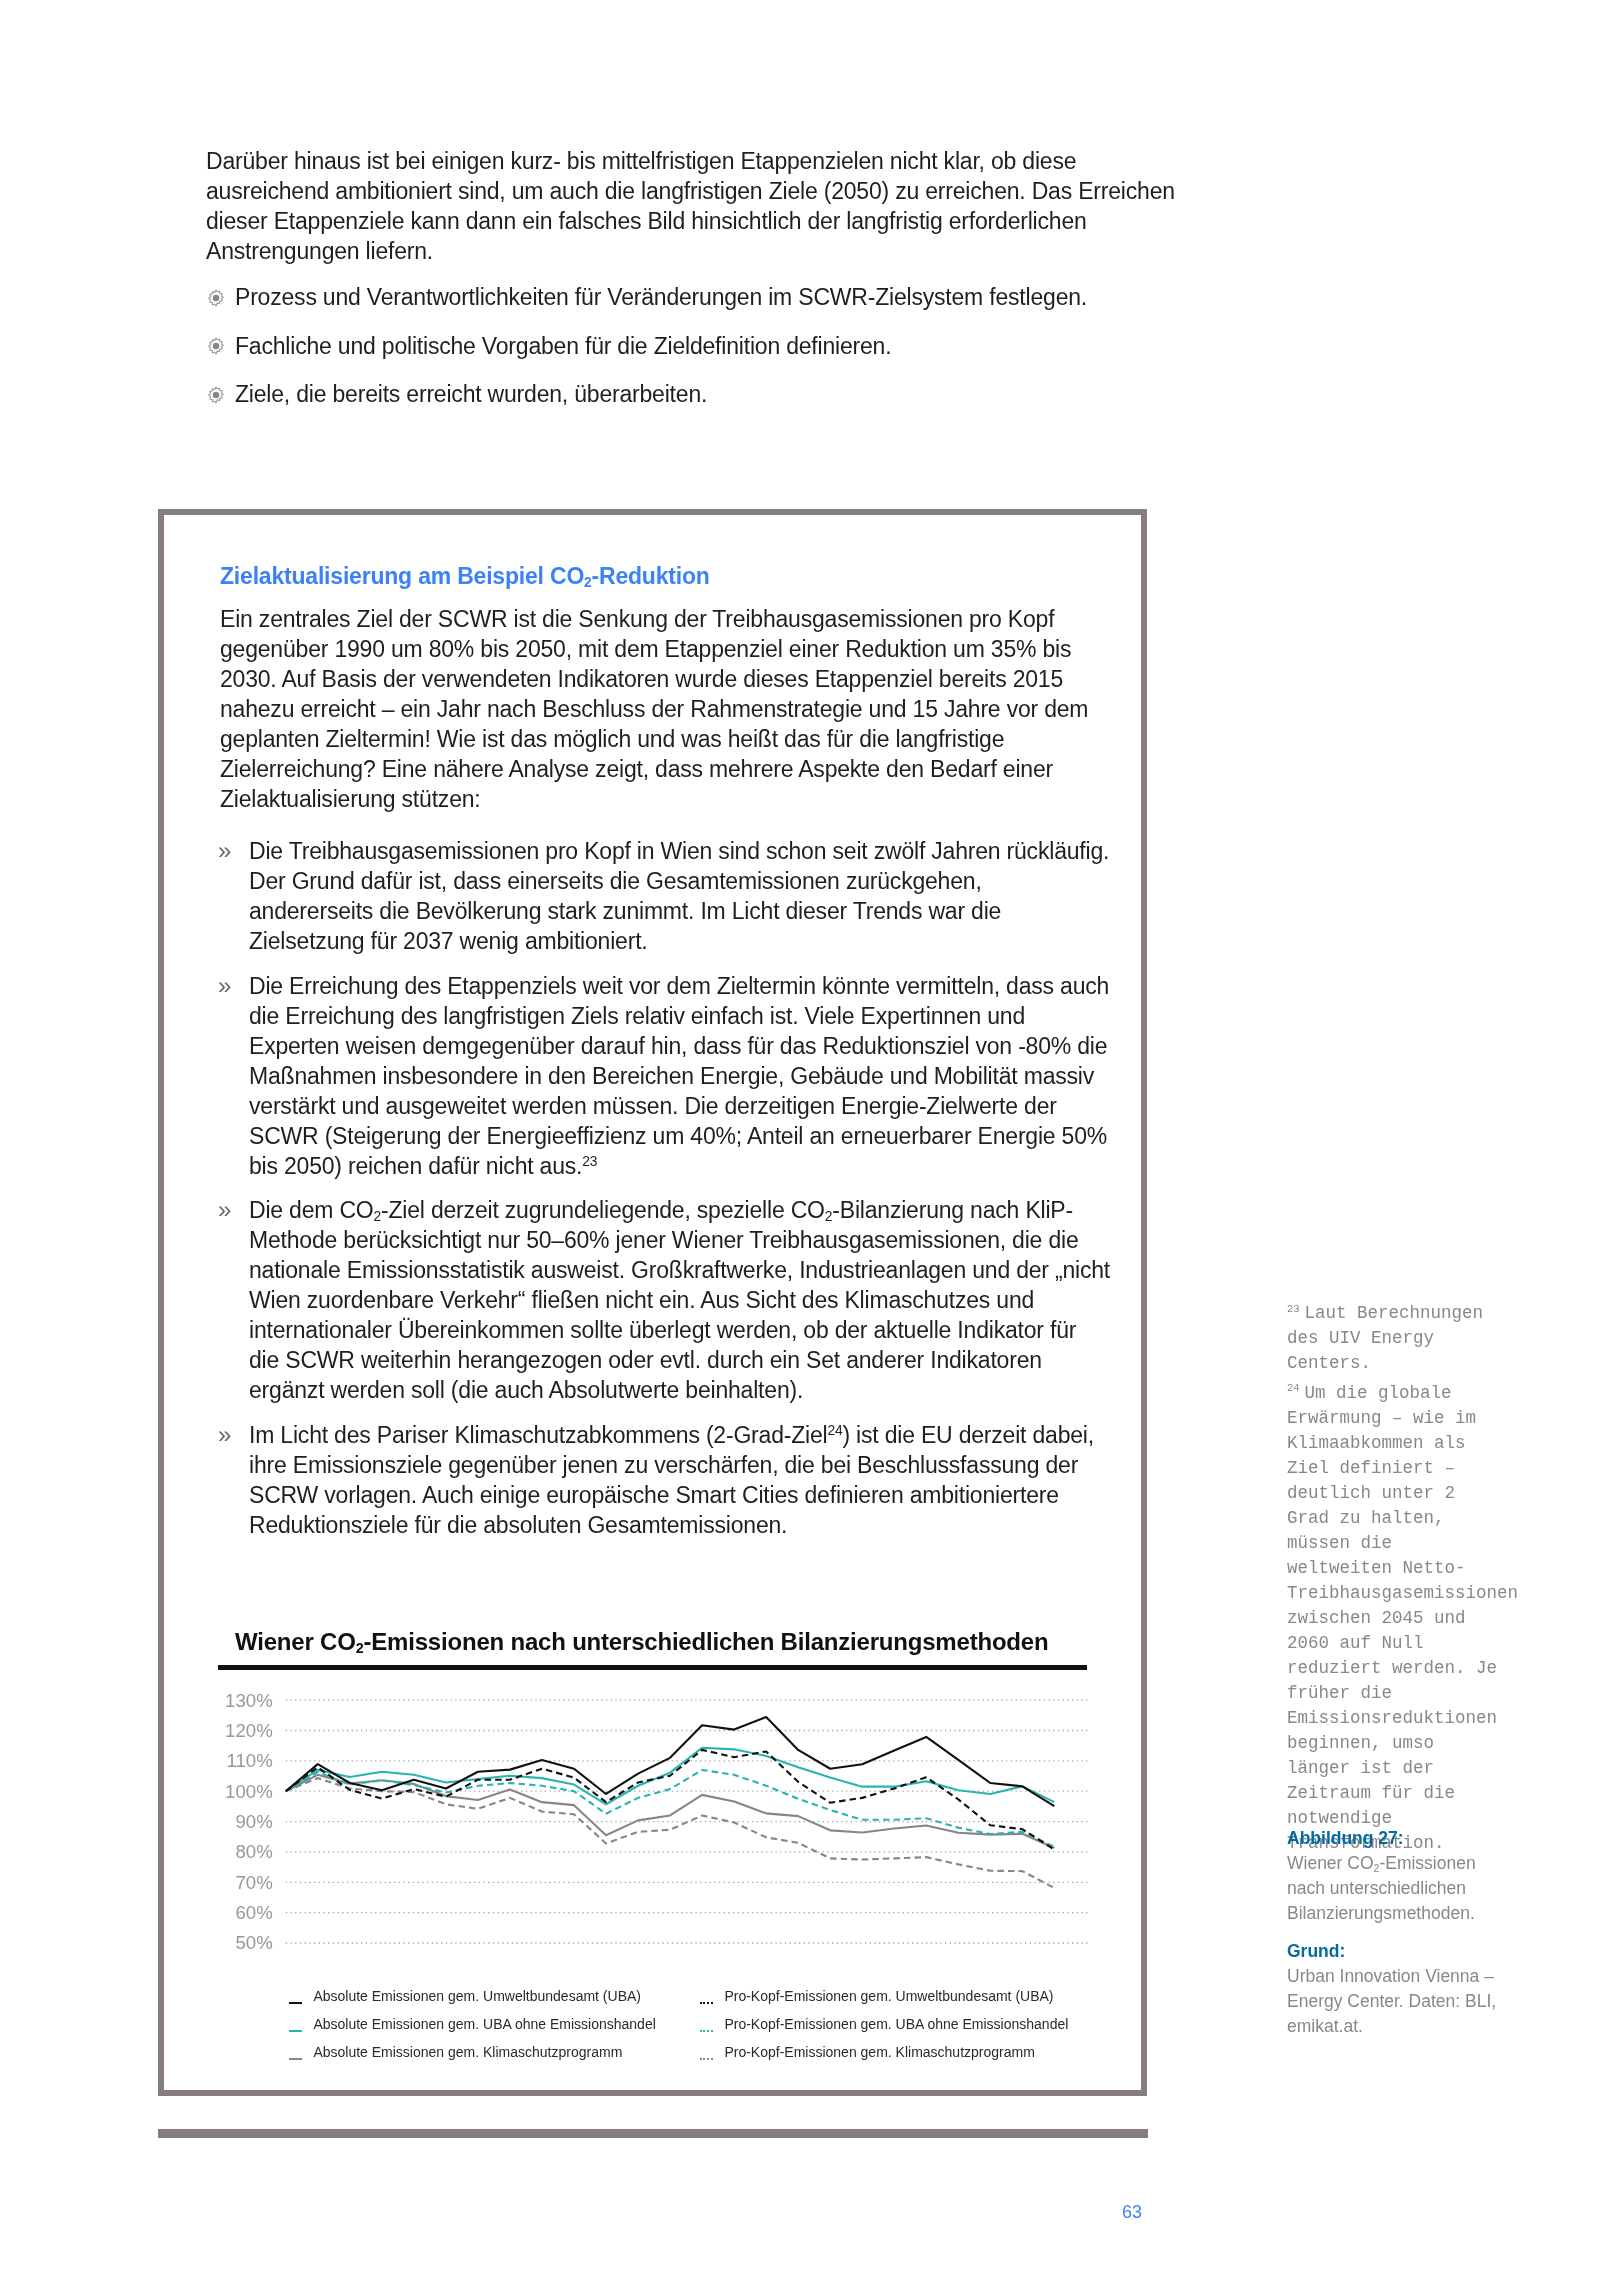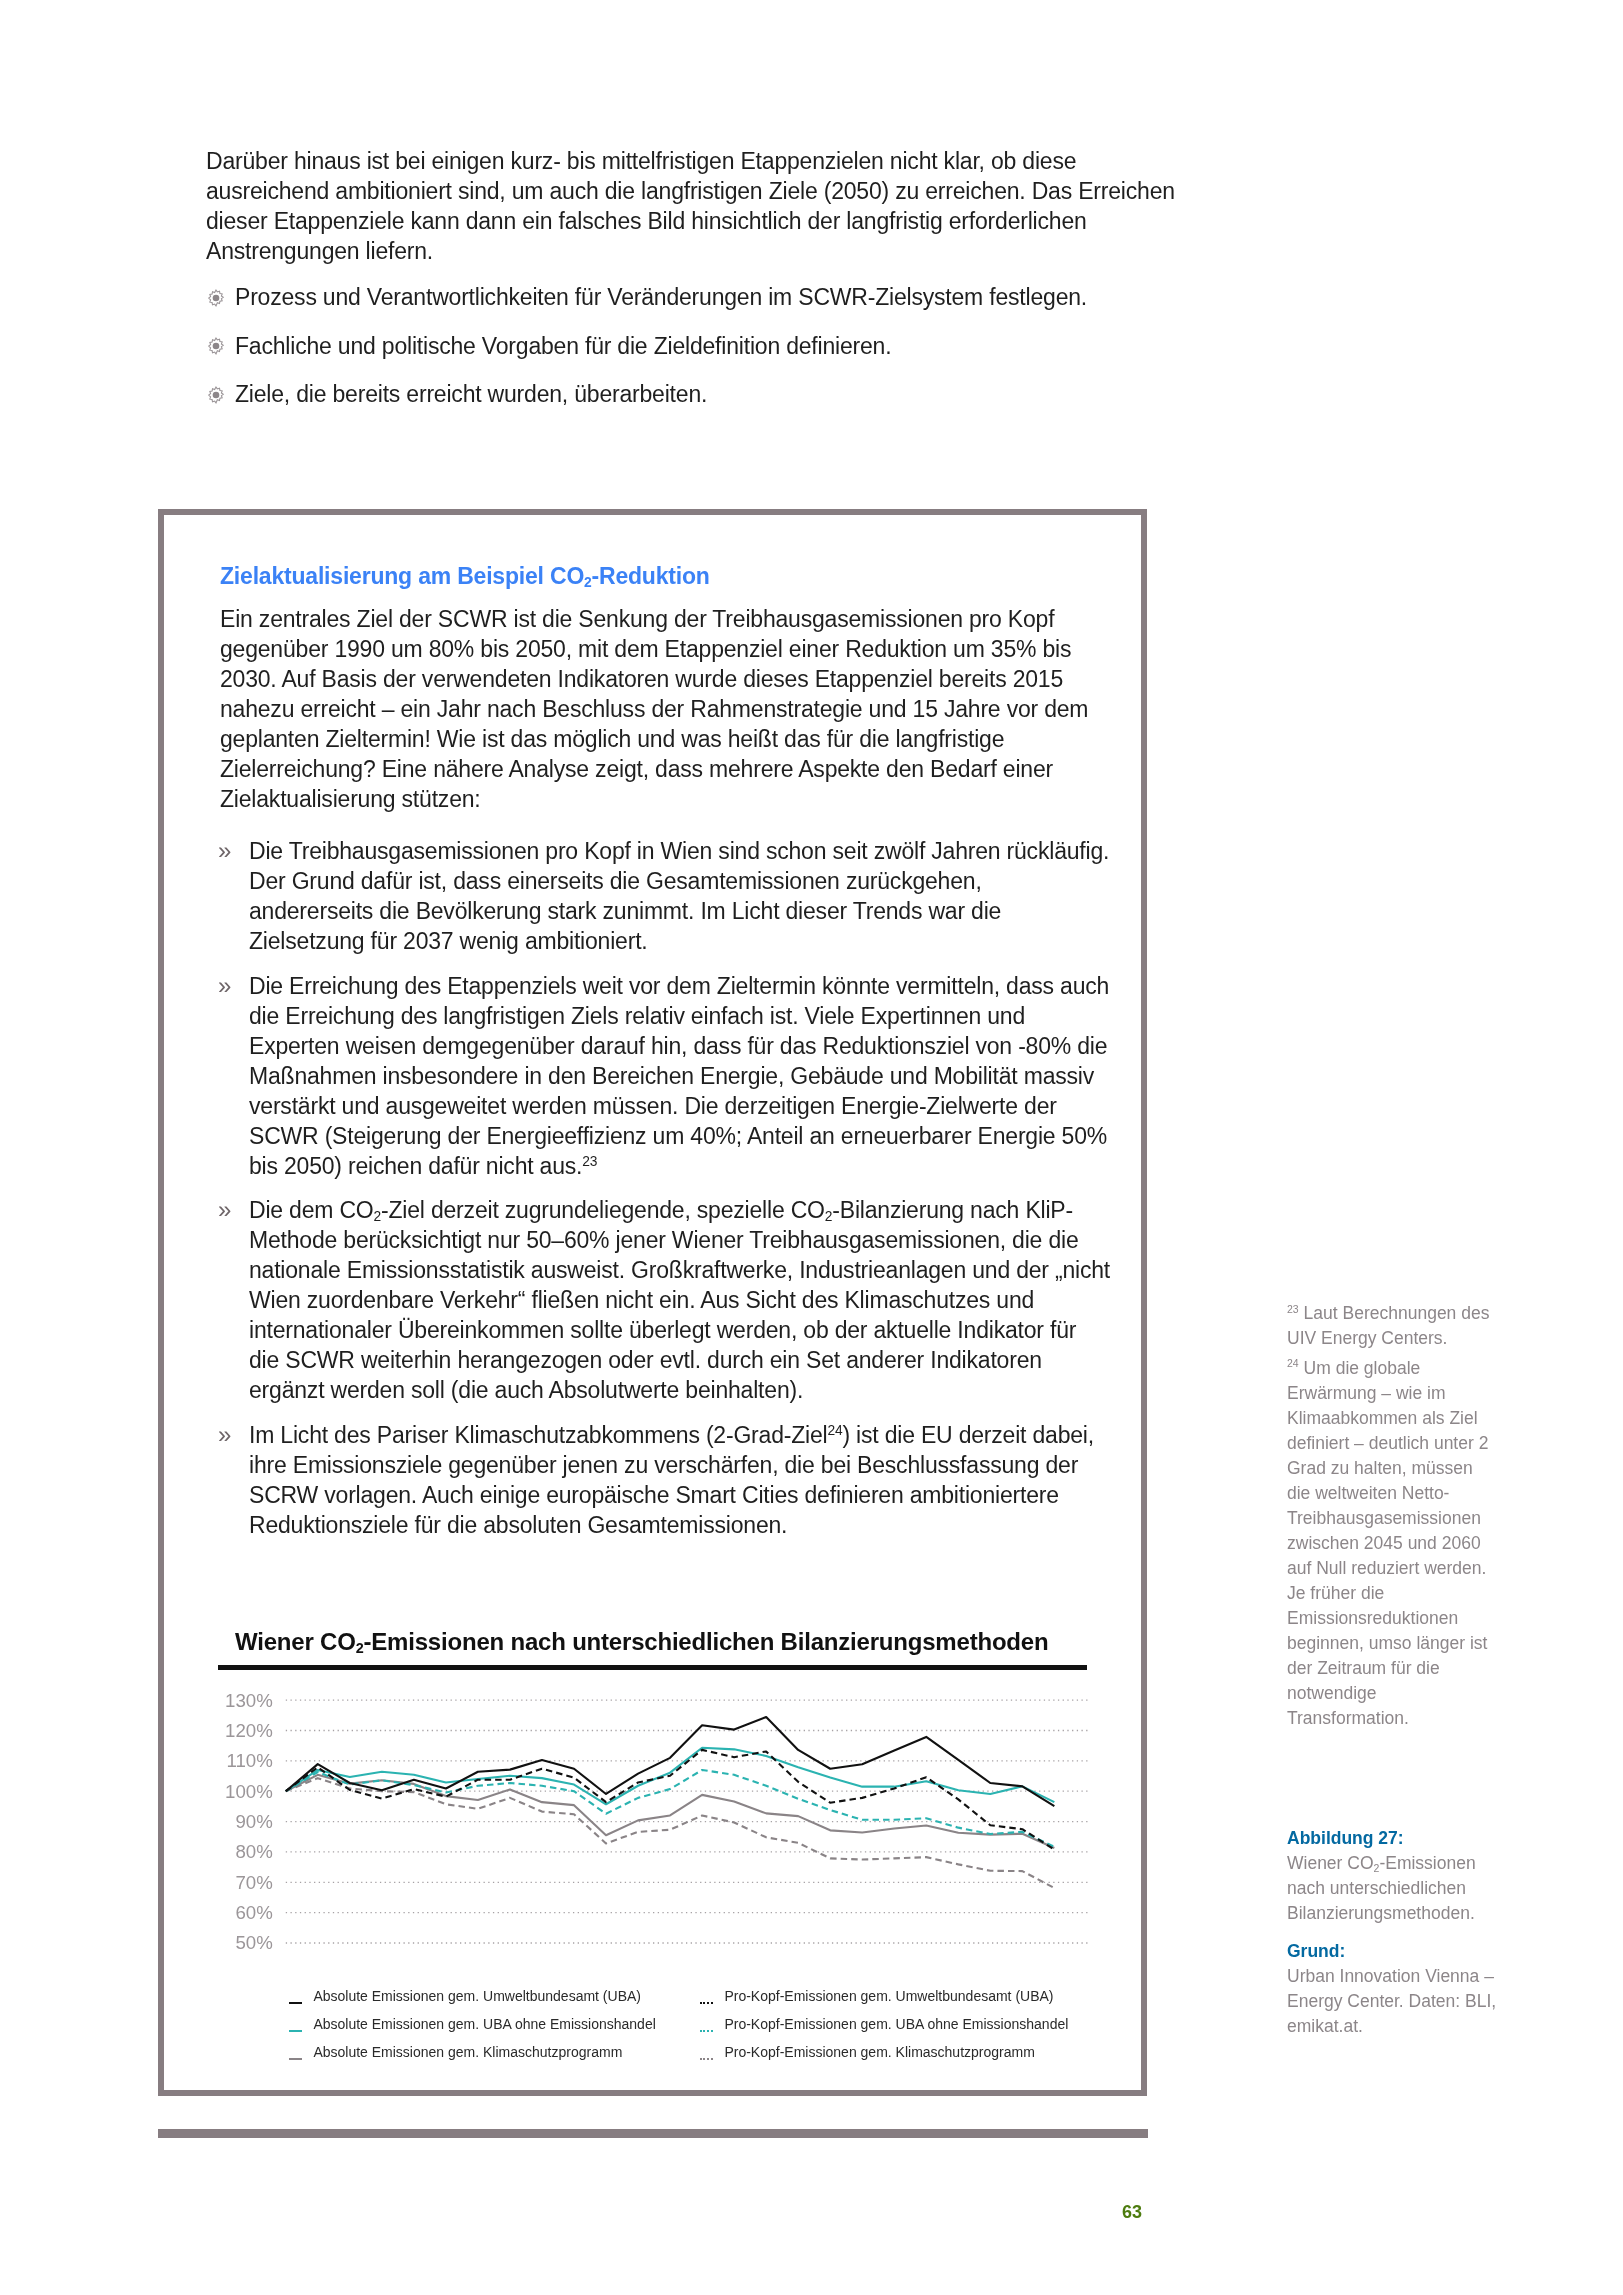--- a/index.html
+++ b/index.html
@@ -24,27 +24,27 @@
   sub { font-size: 60%; vertical-align: -3.2px; line-height: 0; }
   sup { font-size: 60%; vertical-align: 8px; line-height: 0; }
   #chart-title { left: 218px; top: 1628px; font-size: 24px; font-weight: bold; color: #111; letter-spacing: -0.2px; margin-left: 17px; }
   #chart-rule { left: 218px; top: 1665px; width: 869px; height: 4.9px; background: #111; }
   #chart-svg { left: 211px; top: 1680px; }
   .legend { position: absolute; left: 289px; top: 1976px; width: 812px; font-size: 14px; color: #2a2a2a; }
   .legend-col { position: absolute; top: 0; }
   .legend-row { height: 28px; display: flex; align-items: flex-end; white-space: nowrap; }
   .legend-swatch { width: 13px; margin-right: 11.4px; height: 0; border-top-width: 2.4px; }
   #bottom-rule { left: 158px; top: 2129px; width: 990px; height: 9px; background: #877d81; }
-  #sidebar { left: 1287px; top: 1301px; width: 211px; font-size: 17.5px; line-height: 25px; color: #8c8689; }
+  #sidebar { left: 1287px; top: 1301px; width: 211px; font-size: 17.5px; line-height: 25px; color: #8c8689; font-family: Liberation Mono, monospace; }
   #sidebar p { margin: 0 0 4.9px 0; }
   #sidebar .fn-num { font-size: 60%; vertical-align: 6.5px; line-height: 0; margin-right: 4.9px; }
   #caption { left: 1287px; top: 1826px; width: 211px; font-size: 17.5px; line-height: 25px; color: #8c8689; }
   #caption .cap-label { font-weight: bold; color: #0369a1; }
   #caption p { margin: 0 0 13px 0; }
-  #page-number { left: 1122px; top: 2202px; font-size: 18px; color: #4d7c0f; font-weight: bold; }
+  #page-number { left: 1122px; top: 2202px; font-size: 18px; color: #3b82f6; }
 </style>
 </head>
 <body>
 
 <div id="intro" class="abs body-text">
   <p>Darüber hinaus ist bei einigen kurz- bis mittelfristigen Etappenzielen nicht klar, ob diese ausreichend ambitioniert sind, um auch die langfristigen Ziele (2050) zu erreichen. Das Erreichen dieser Etappenziele kann dann ein falsches Bild hinsichtlich der langfristig erforderlichen Anstrengungen liefern.</p>
   <ul class="check-list">
     <li class="check-item">
       <svg class="gear-icon" viewBox="0 0 24 24">
         <g fill="none" stroke="#9a9497" stroke-width="1.3">

